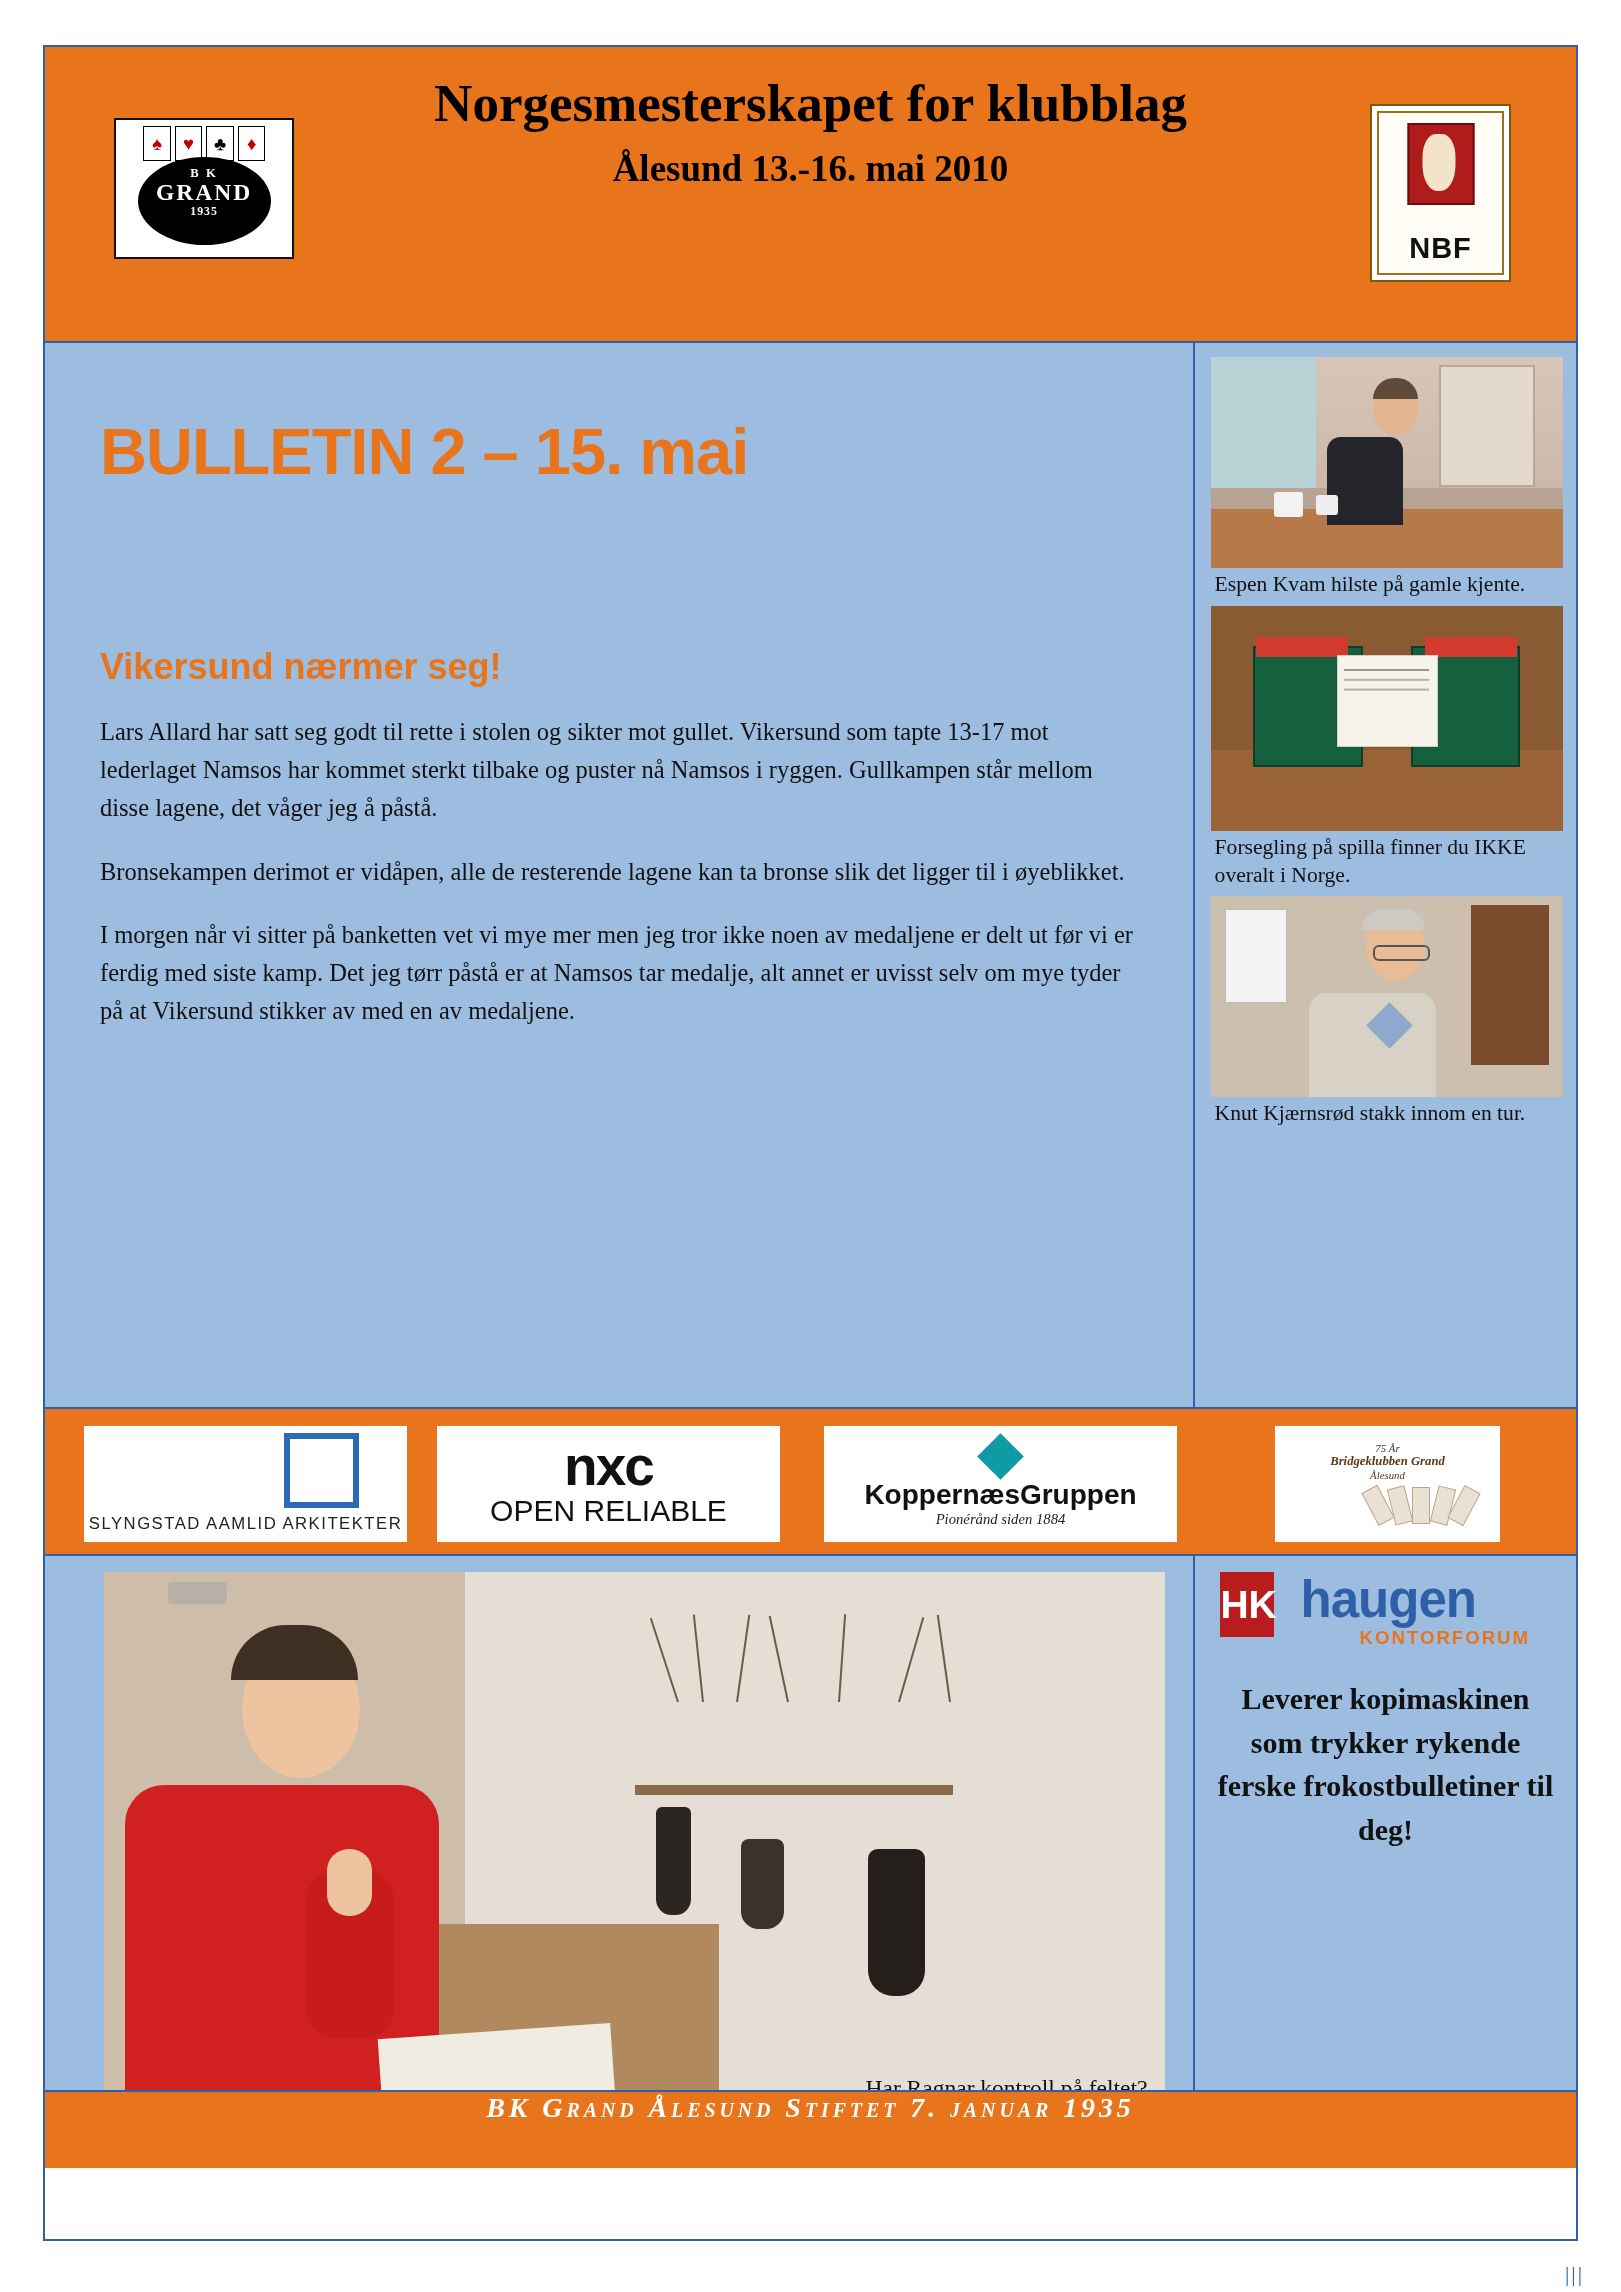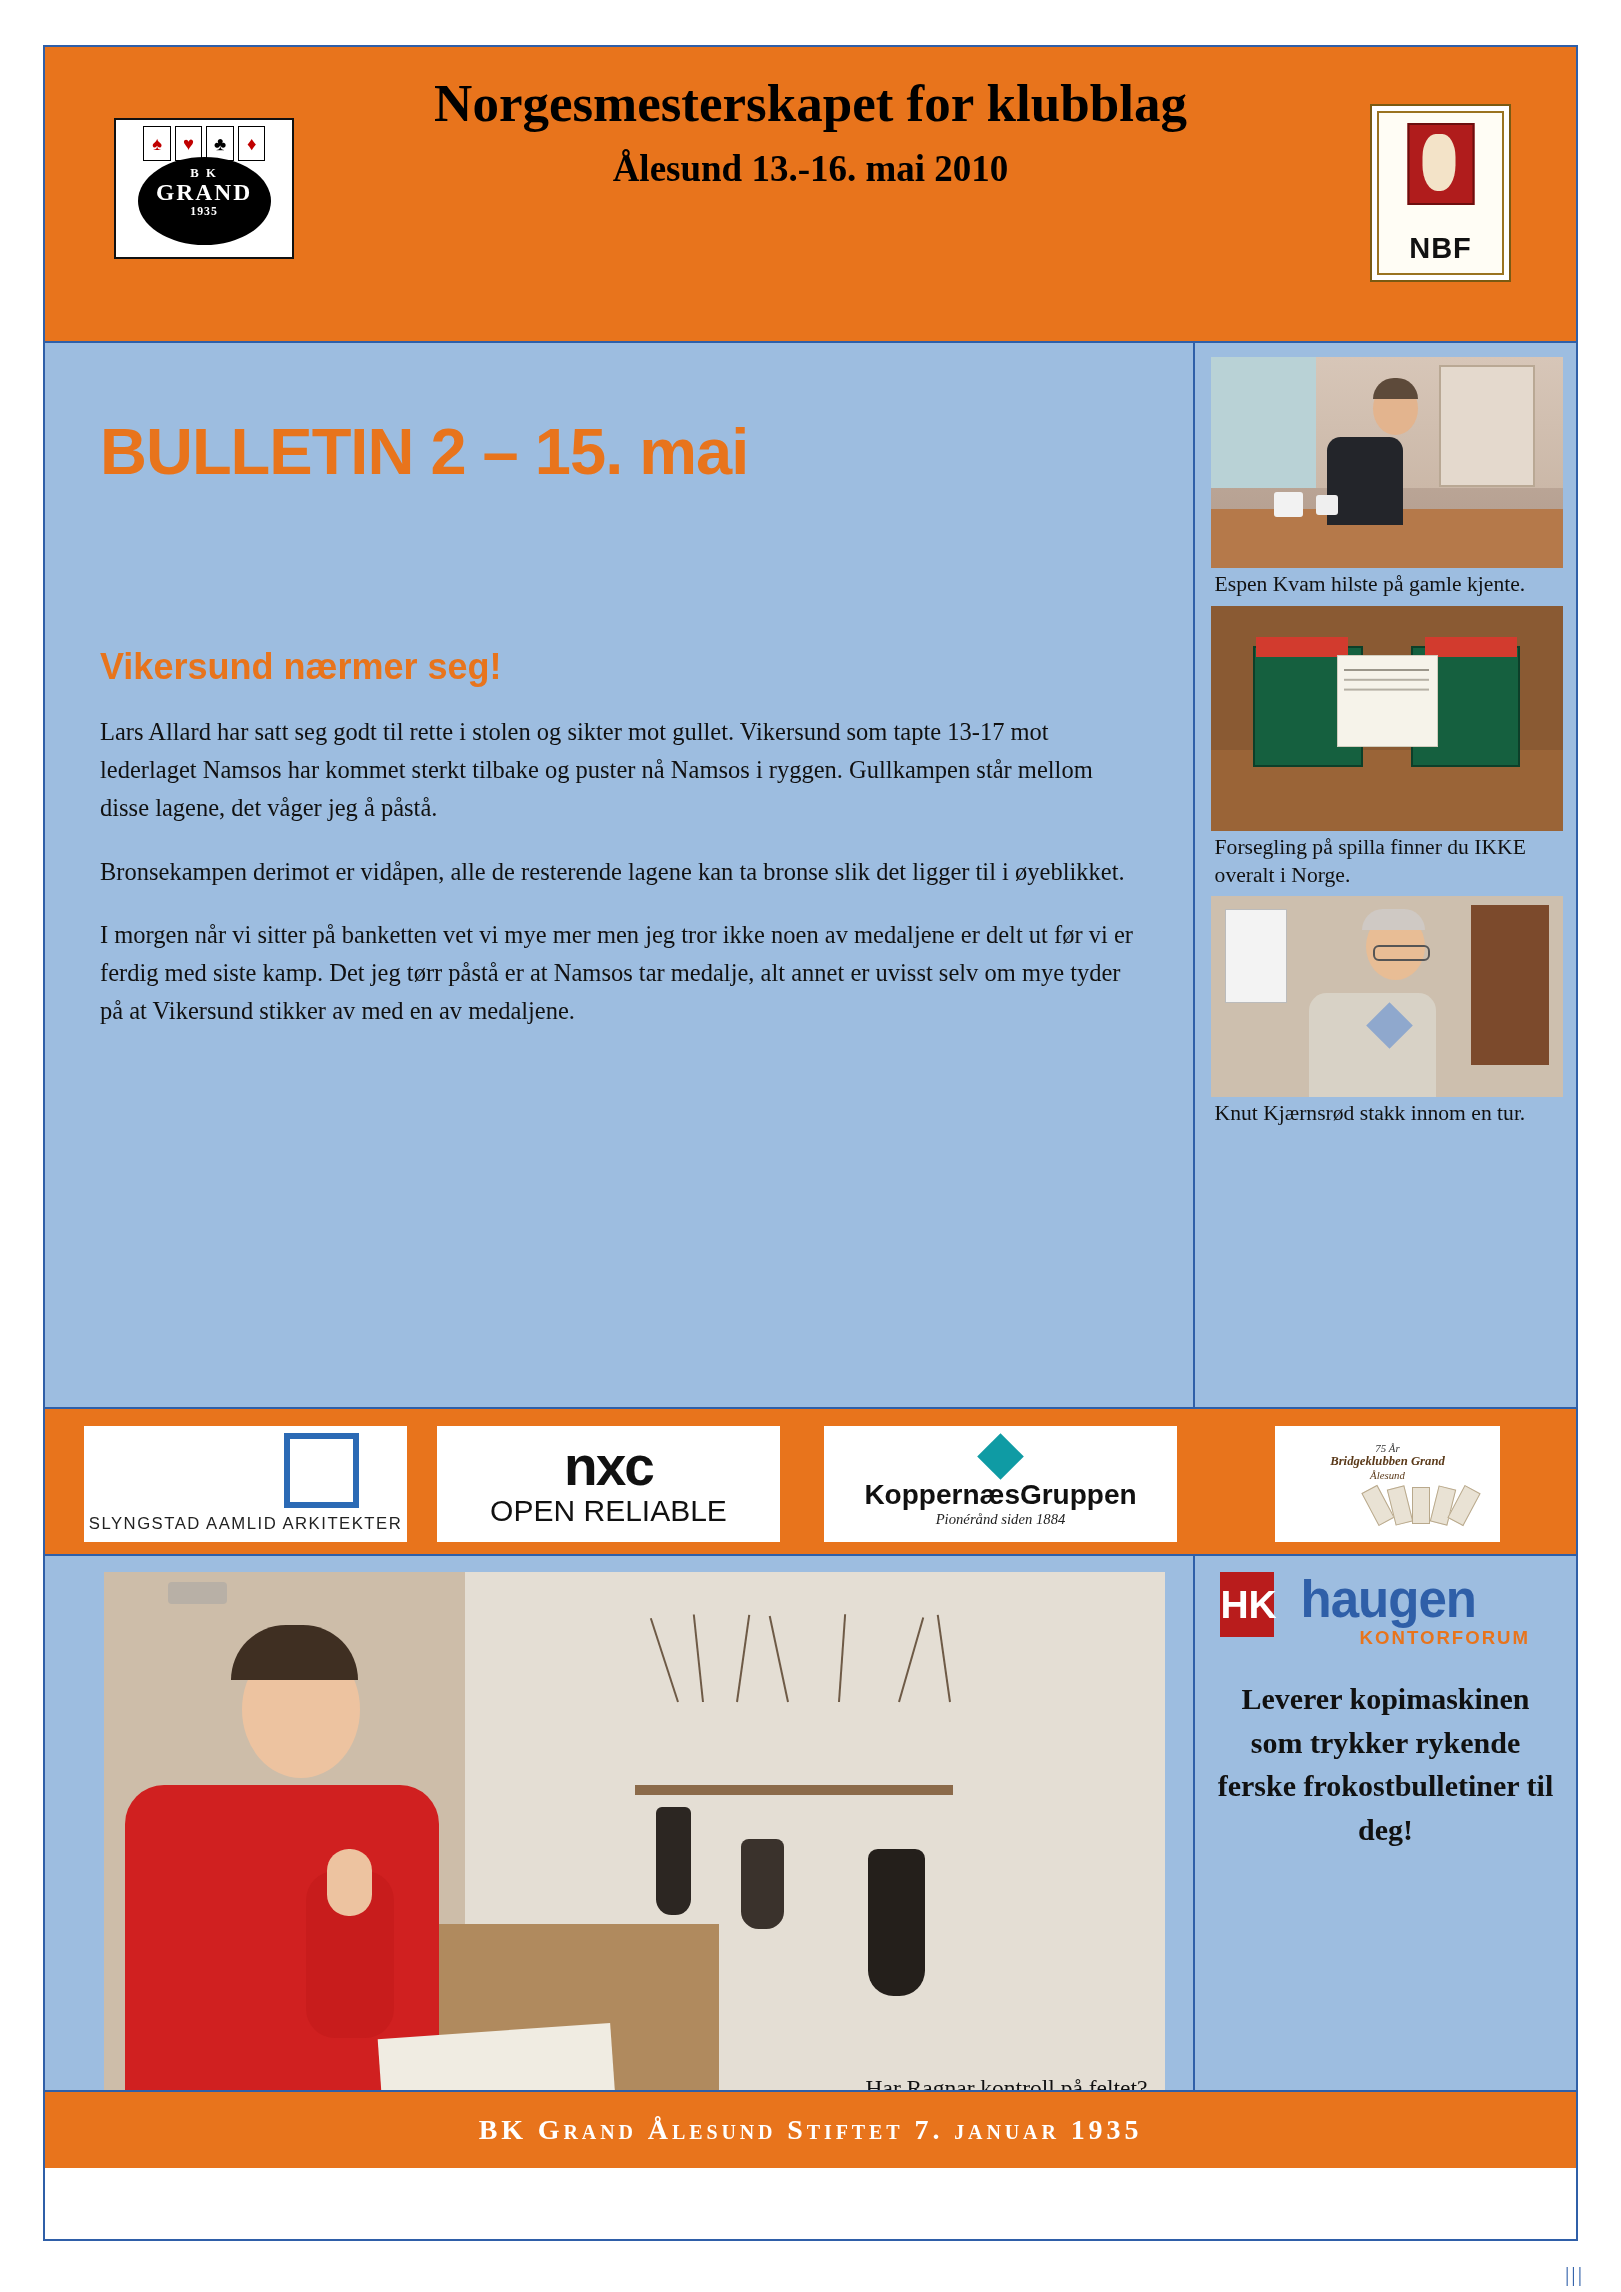--- a/index.html
+++ b/index.html
@@ -377,22 +377,23 @@
   }
 
   
   .footer {
     position: relative;
     height: 78px;
     background: #e8741c;
     border-top: 2.9px solid #2f5fa8;
     box-sizing: border-box;
     display: flex;
-    align-items: center;
+    align-items: flex-start;
     justify-content: center;
+    font-style: italic;
   }
   .footer-text {
     font-family: "Liberation Serif", serif;
     font-size: 28px;
     font-weight: bold;
     letter-spacing: 3.9px;
     color: #ffffff;
     font-variant: small-caps;
   }
   .bottom-mark {

